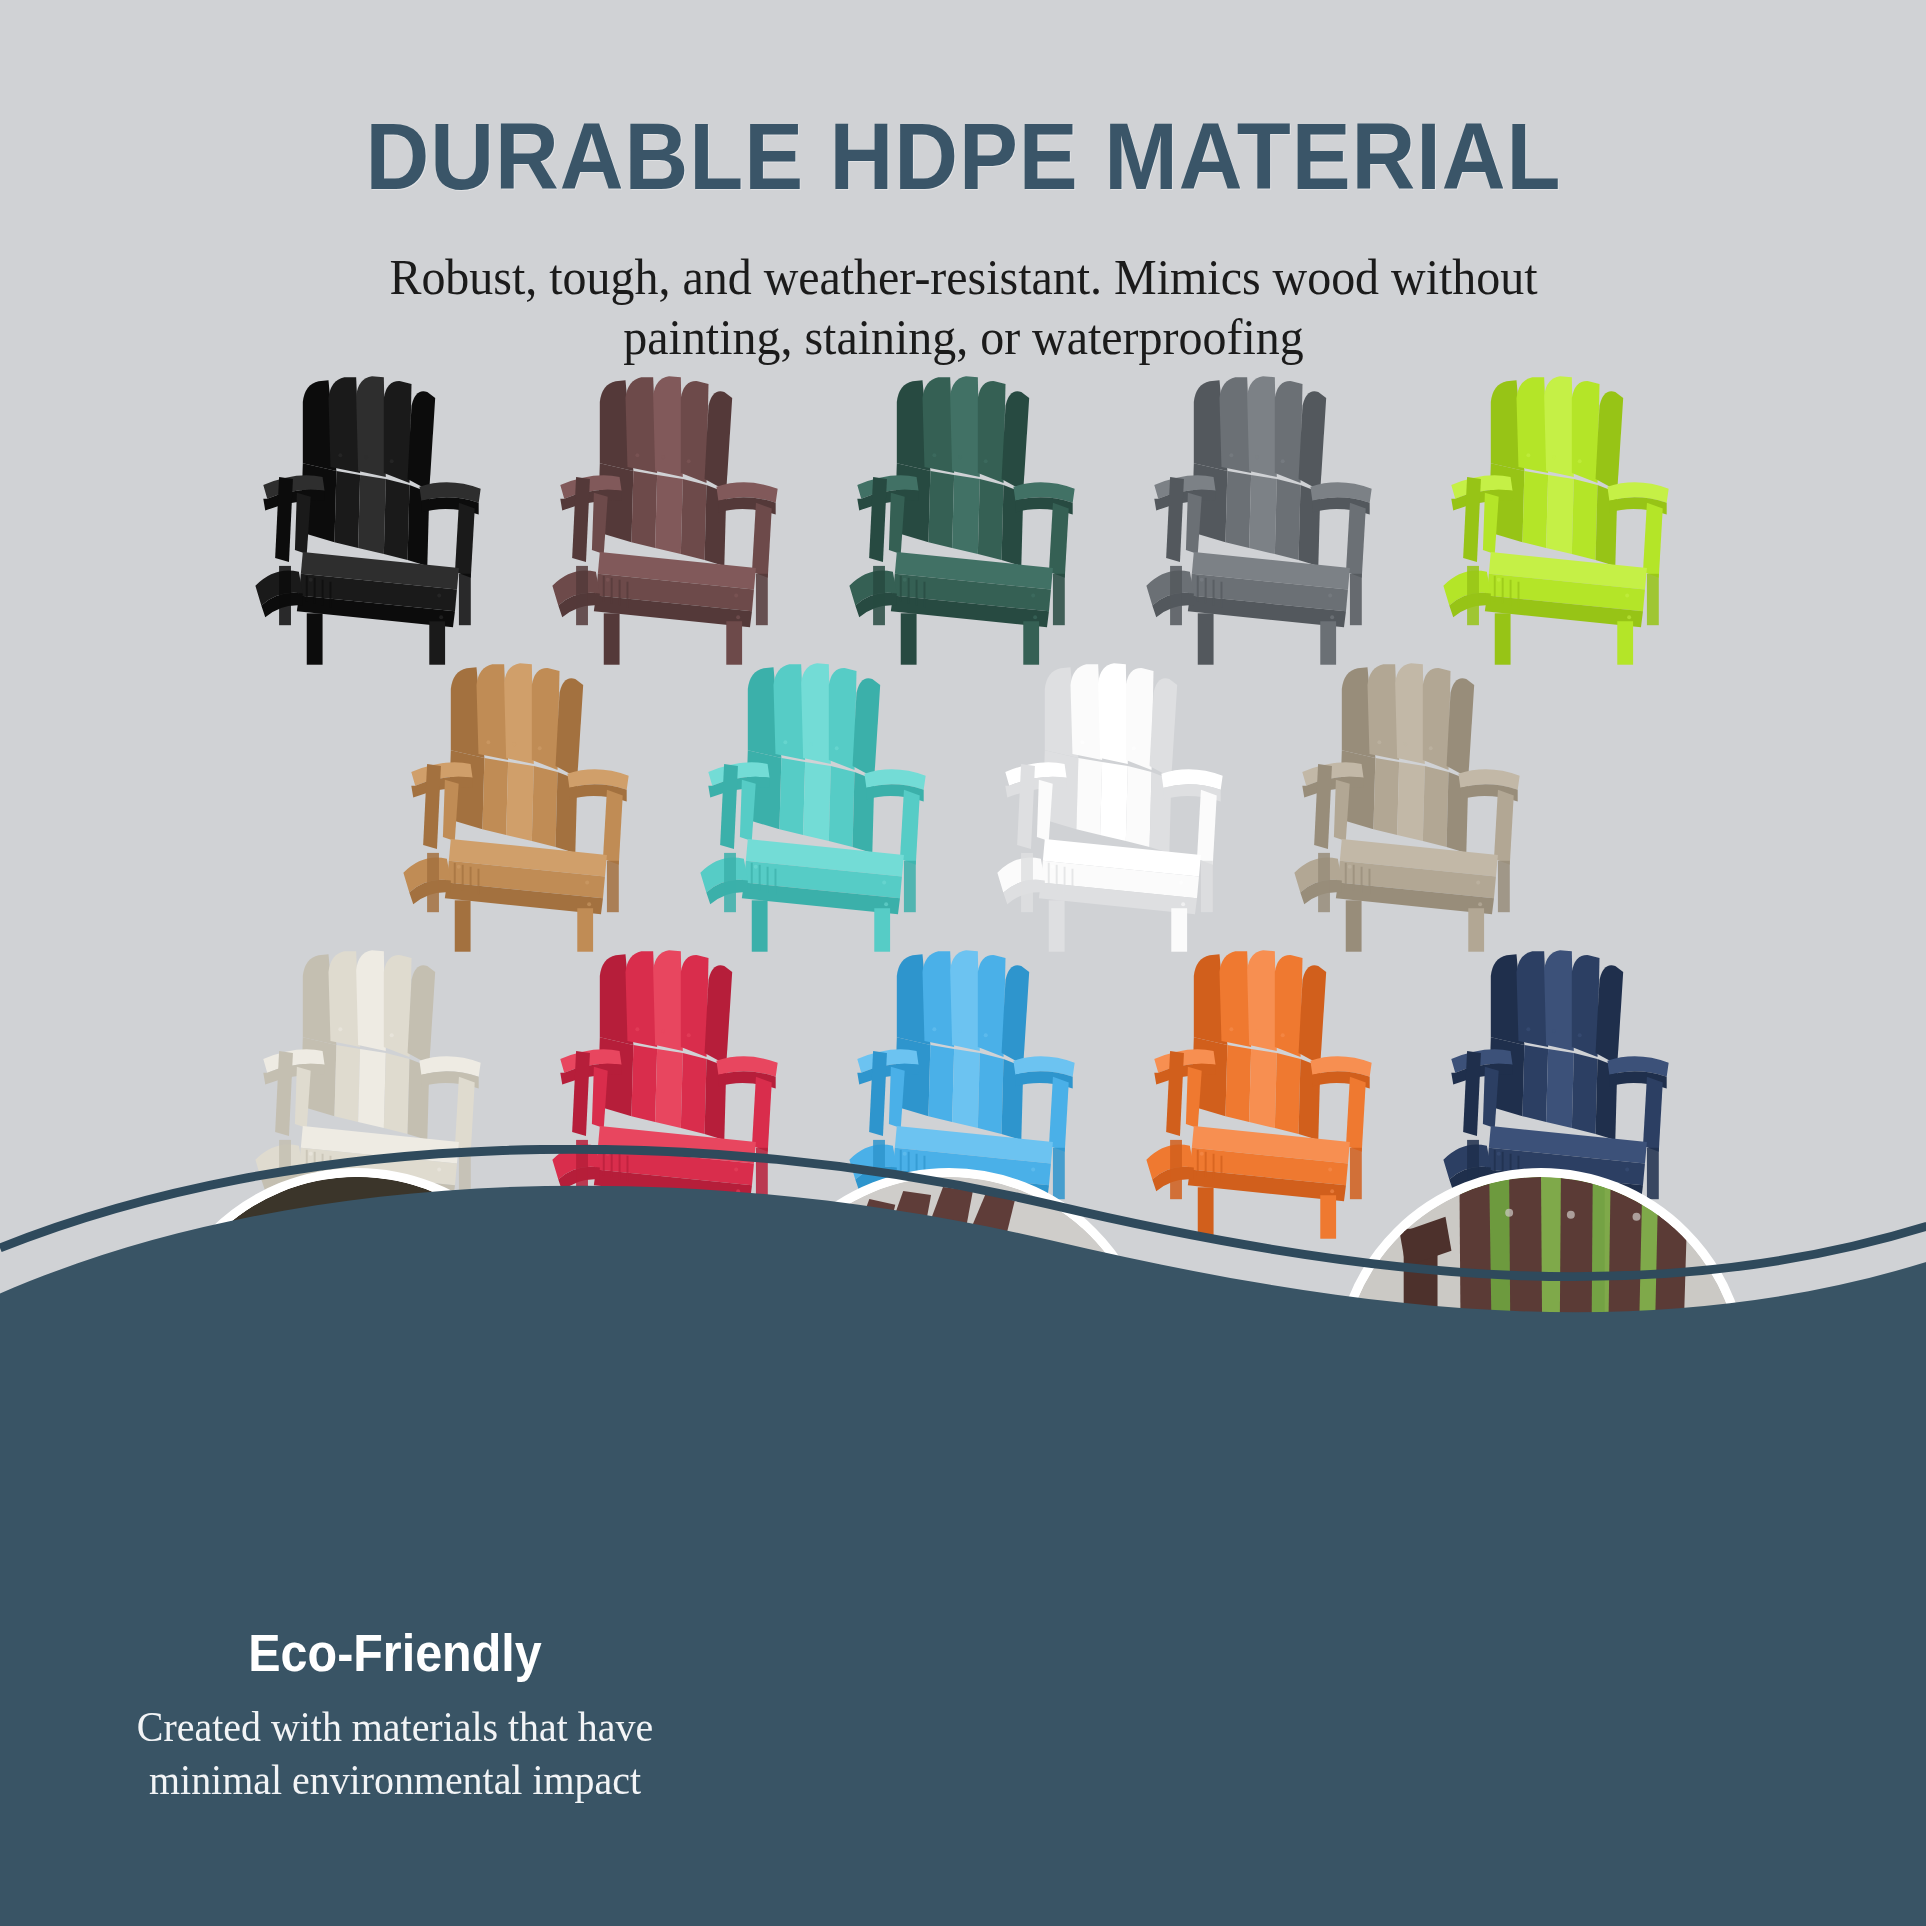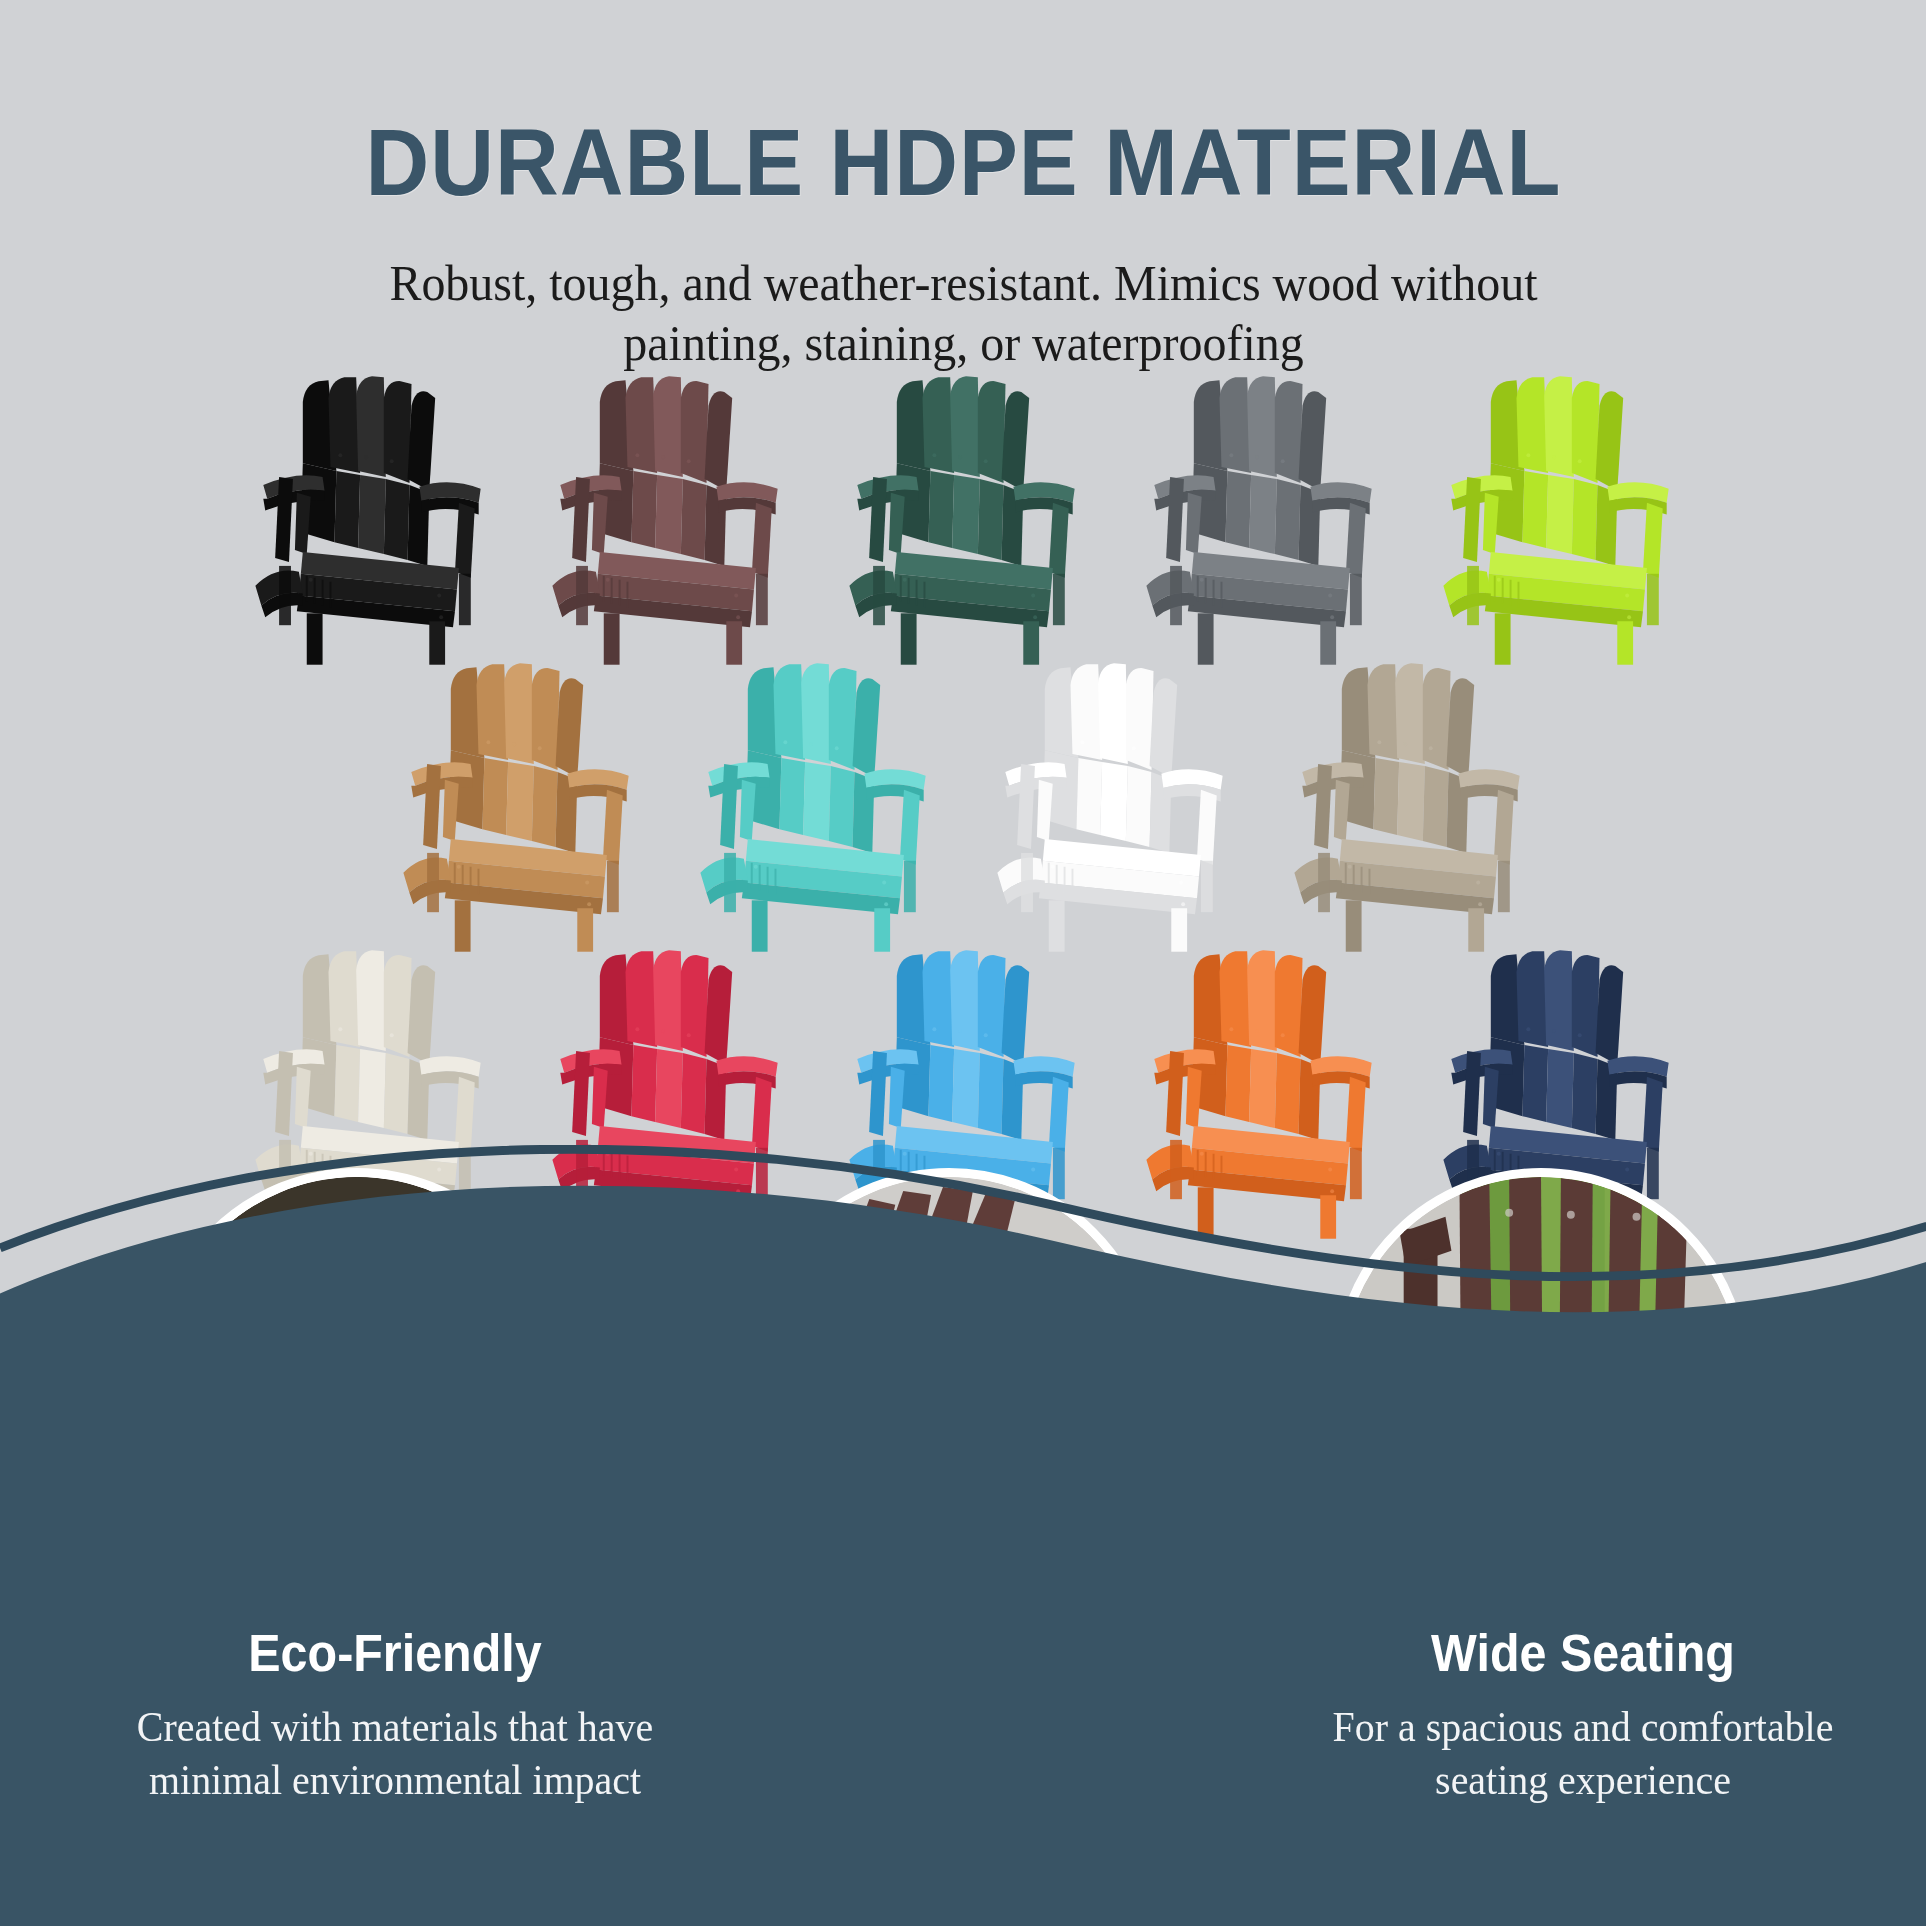--- a/index.html
+++ b/index.html
@@ -5,21 +5,21 @@
   html,body{margin:0;padding:0;}
   body{
     width:1927px;height:1927px;
     background:#d0d2d5;
     font-family:"Liberation Sans", sans-serif;
     overflow:hidden;position:relative;
   }
   #page{position:absolute;inset:0;overflow:hidden;}
 
   
-  .header{position:absolute;top:14px;left:0;width:1927px;text-align:center;}
+  .header{position:absolute;top:8px;left:0;width:1927px;text-align:center;}
   .title{
     font-family:"Liberation Sans", sans-serif;
     font-weight:700;
     font-size:95px;
     letter-spacing:1px;
     color:#3a5568;
     margin:0;
     padding-top:94px;
     transform:scaleX(0.93);
     text-shadow:1px 1px 0 rgba(255,255,255,.35);
@@ -1035,23 +1035,16 @@
   </div>
 
   <div class="features">
     <div class="feat f1">
       <p class="feat-title">Eco-Friendly</p>
       <p class="feat-desc">
         <span>Created with materials that have</span><br>
         <span>minimal environmental impact</span>
       </p>
     </div>
-    <div class="feat f3">
-      <p class="feat-title">Wide Seating</p>
-      <p class="feat-desc">
-        <span>For a spacious and comfortable</span><br>
-        <span>seating experience</span>
-      </p>
-    </div>
   </div>
 
 </div>
 
 
 </body></html>

